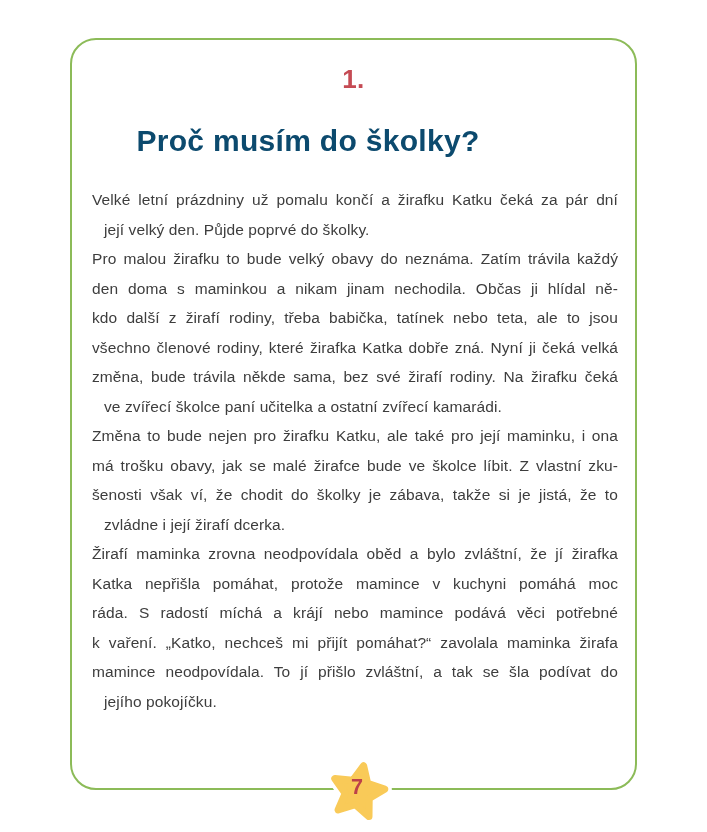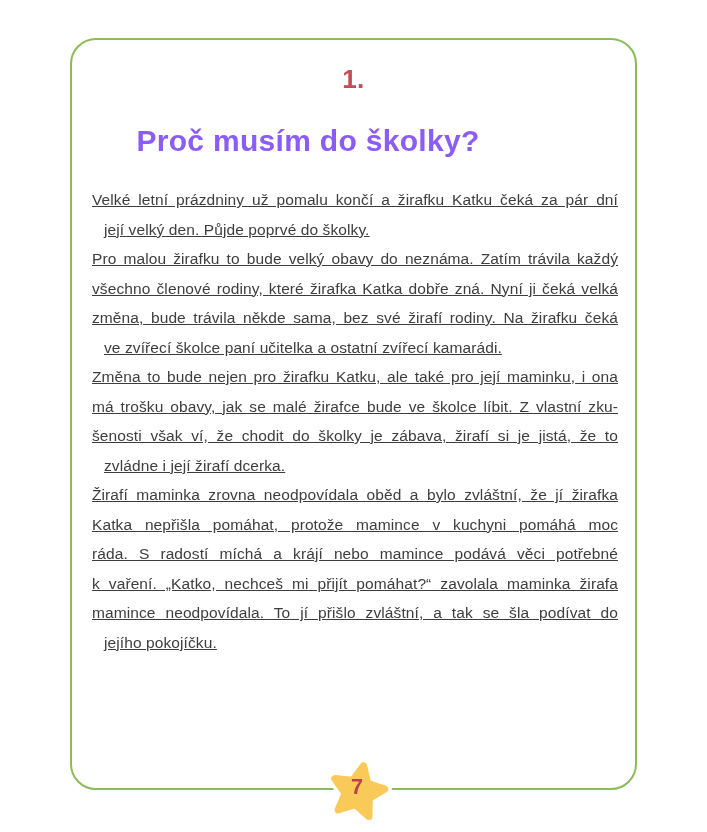--- a/index.html
+++ b/index.html
@@ -39,39 +39,38 @@
     letter-spacing: 0.5px;
   }
   .chapter-title {
     position: absolute;
     left: 70px;
     top: 124px;
     width: 476px;
     text-align: center;
     font-size: 30px;
     font-weight: bold;
-    color: #8b5cf6;
+    color: #0c4a6e;
     letter-spacing: 0.3px;
   }
   .story-text {
     position: absolute;
     left: 92px;
     top: 185px;
     width: 526px;
     font-size: 15.5px;
     color: #3D3D3D;
     letter-spacing: 0.1px;
   }
   .story-text .line {
     height: 29.5px;
     line-height: 29.5px;
     text-align: justify;
     text-align-last: justify;
     white-space: nowrap;
-    text-decoration: underline;
   }
   .story-text .line.para-end {
     text-align-last: left;
     margin-left: 12px;
   }
   .page-number-star {
     position: absolute;
     left: 322px;
     top: 755px;
     width: 72px;
@@ -86,26 +85,28 @@
   <div class="frame"></div>
 
   <div class="chapter-number">1.</div>
 
   <div class="chapter-title">Proč musím do školky?</div>
 
   <div class="story-text">
       <div class="line">Velké letní prázdniny už pomalu končí a žirafku Katku čeká za pár dní</div>
       <div class="line para-end">její velký den. Půjde poprvé do školky.</div>
       <div class="line">Pro malou žirafku to bude velký obavy do neznáma. Zatím trávila každý</div>
+      <div class="line">den doma s maminkou a nikam jinam nechodila. Občas ji hlídal ně-</div>
+      <div class="line">kdo další z žirafí rodiny, třeba babička, tatínek nebo teta, ale to jsou</div>
       <div class="line">všechno členové rodiny, které žirafka Katka dobře zná. Nyní ji čeká velká</div>
       <div class="line">změna, bude trávila někde sama, bez své žirafí rodiny. Na žirafku čeká</div>
       <div class="line para-end">ve zvířecí školce paní učitelka a ostatní zvířecí kamarádi.</div>
       <div class="line">Změna to bude nejen pro žirafku Katku, ale také pro její maminku, i ona</div>
       <div class="line">má trošku obavy, jak se malé žirafce bude ve školce líbit. Z vlastní zku-</div>
-      <div class="line">šenosti však ví, že chodit do školky je zábava, žirafí si je jistá, že to</div>
+      <div class="line">šenosti však ví, že chodit do školky je zábava, takže si je jistá, že to</div>
       <div class="line para-end">zvládne i její žirafí dcerka.</div>
       <div class="line">Žirafí maminka zrovna neodpovídala oběd a bylo zvláštní, že jí žirafka</div>
       <div class="line">Katka nepřišla pomáhat, protože mamince v kuchyni pomáhá moc</div>
       <div class="line">ráda. S radostí míchá a krájí nebo mamince podává věci potřebné</div>
       <div class="line">k vaření. „Katko, nechceš mi přijít pomáhat?“ zavolala maminka žirafa</div>
       <div class="line">mamince neodpovídala. To jí přišlo zvláštní, a tak se šla podívat do</div>
       <div class="line para-end">jejího pokojíčku.</div>
     </div>
 
   <div class="page-number-star">

